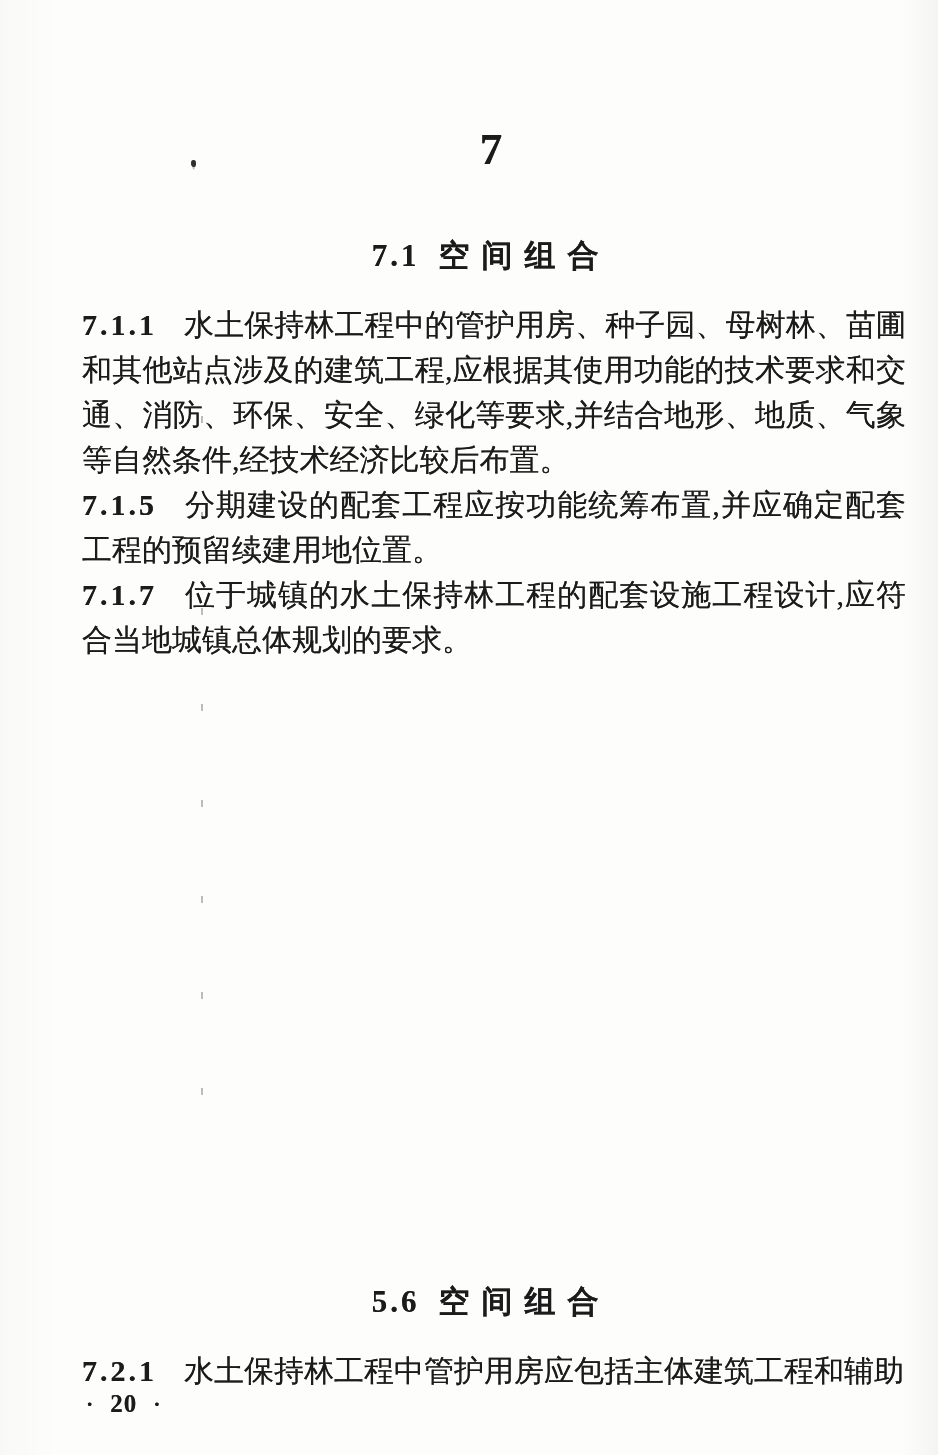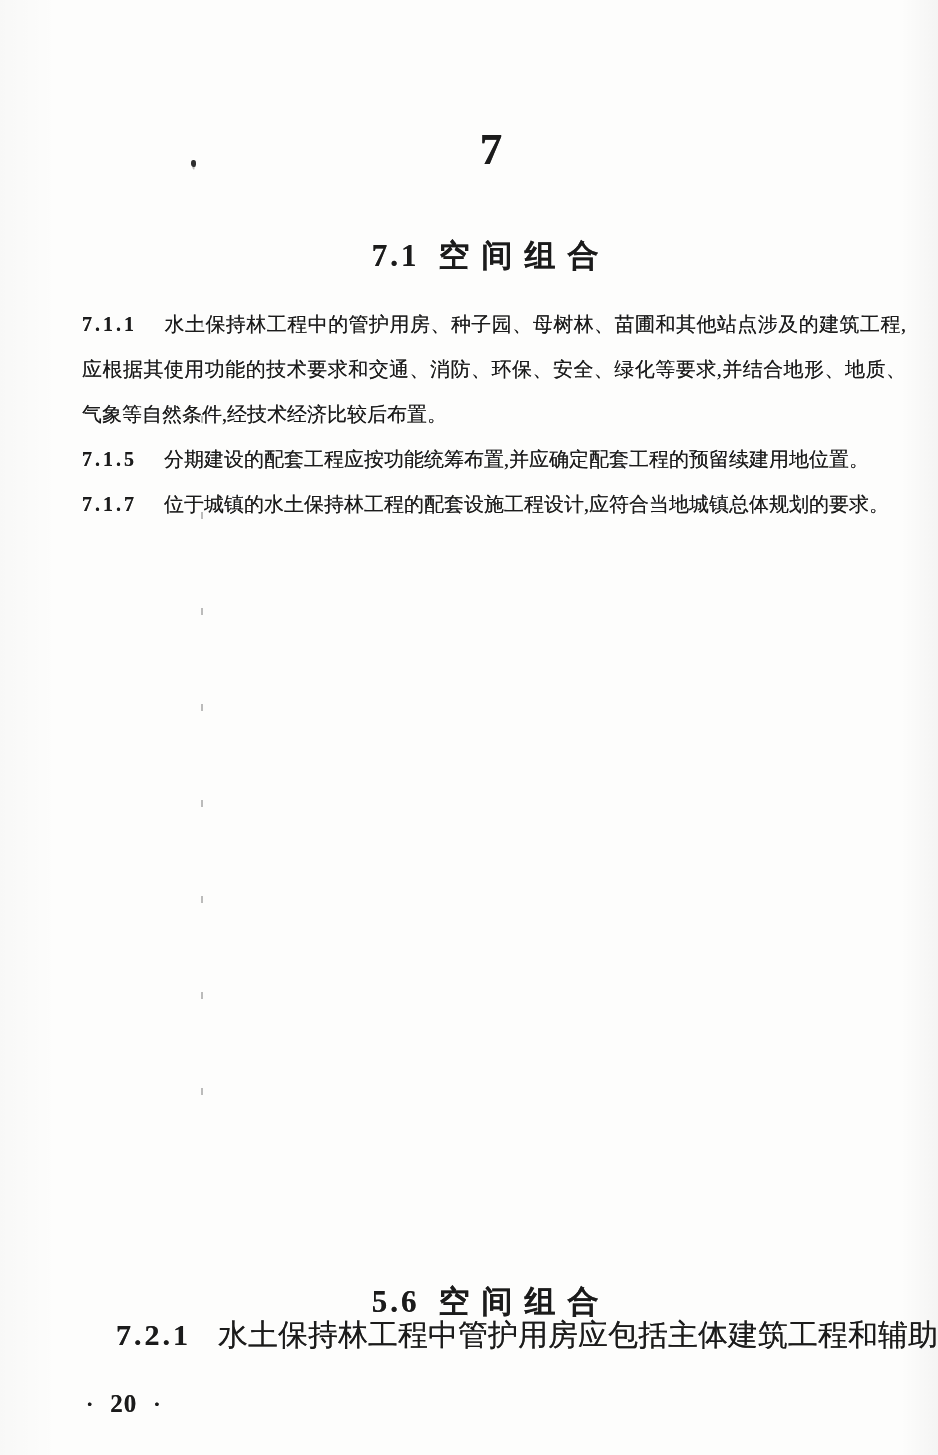--- a/index.html
+++ b/index.html
@@ -28,30 +28,30 @@
     font-size:31px;line-height:36px;font-weight:700;
     white-space:nowrap;
   }
   .section-heading .sec-num{letter-spacing:3px;margin-right:19px;}
   .section-heading .sec-title{letter-spacing:12px;}
   #sec-7-1{top:238px;}
   #sec-7-2{top:1284px;}
 
   .body-block{
     position:absolute;top:302px;left:82px;width:824px;height:985px;
-    font-size:20px;line-height:45px;
+    font-size:30px;line-height:45px;
     text-align:justify;
     overflow:hidden;
   }
   .clause{margin:0;}
   .clause-num{font-weight:700;letter-spacing:3px;margin-right:27px;white-space:nowrap;}
 
   .clause-721{
-    position:absolute;top:1312px;left:82px;width:856px;
-    font-size:30px;line-height:45px;white-space:nowrap;overflow:hidden;text-align:right;
+    position:absolute;top:1348px;left:82px;width:856px;
+    font-size:30px;line-height:45px;white-space:nowrap;overflow:hidden;
   }
 
   .page-footer{
     position:absolute;top:1390px;left:86px;
     font-size:25px;line-height:28px;letter-spacing:1px;
     display:flex;align-items:center;gap:16px;
     font-weight:700;
   }
   .page-footer .dot{font-size:22px;}
 

